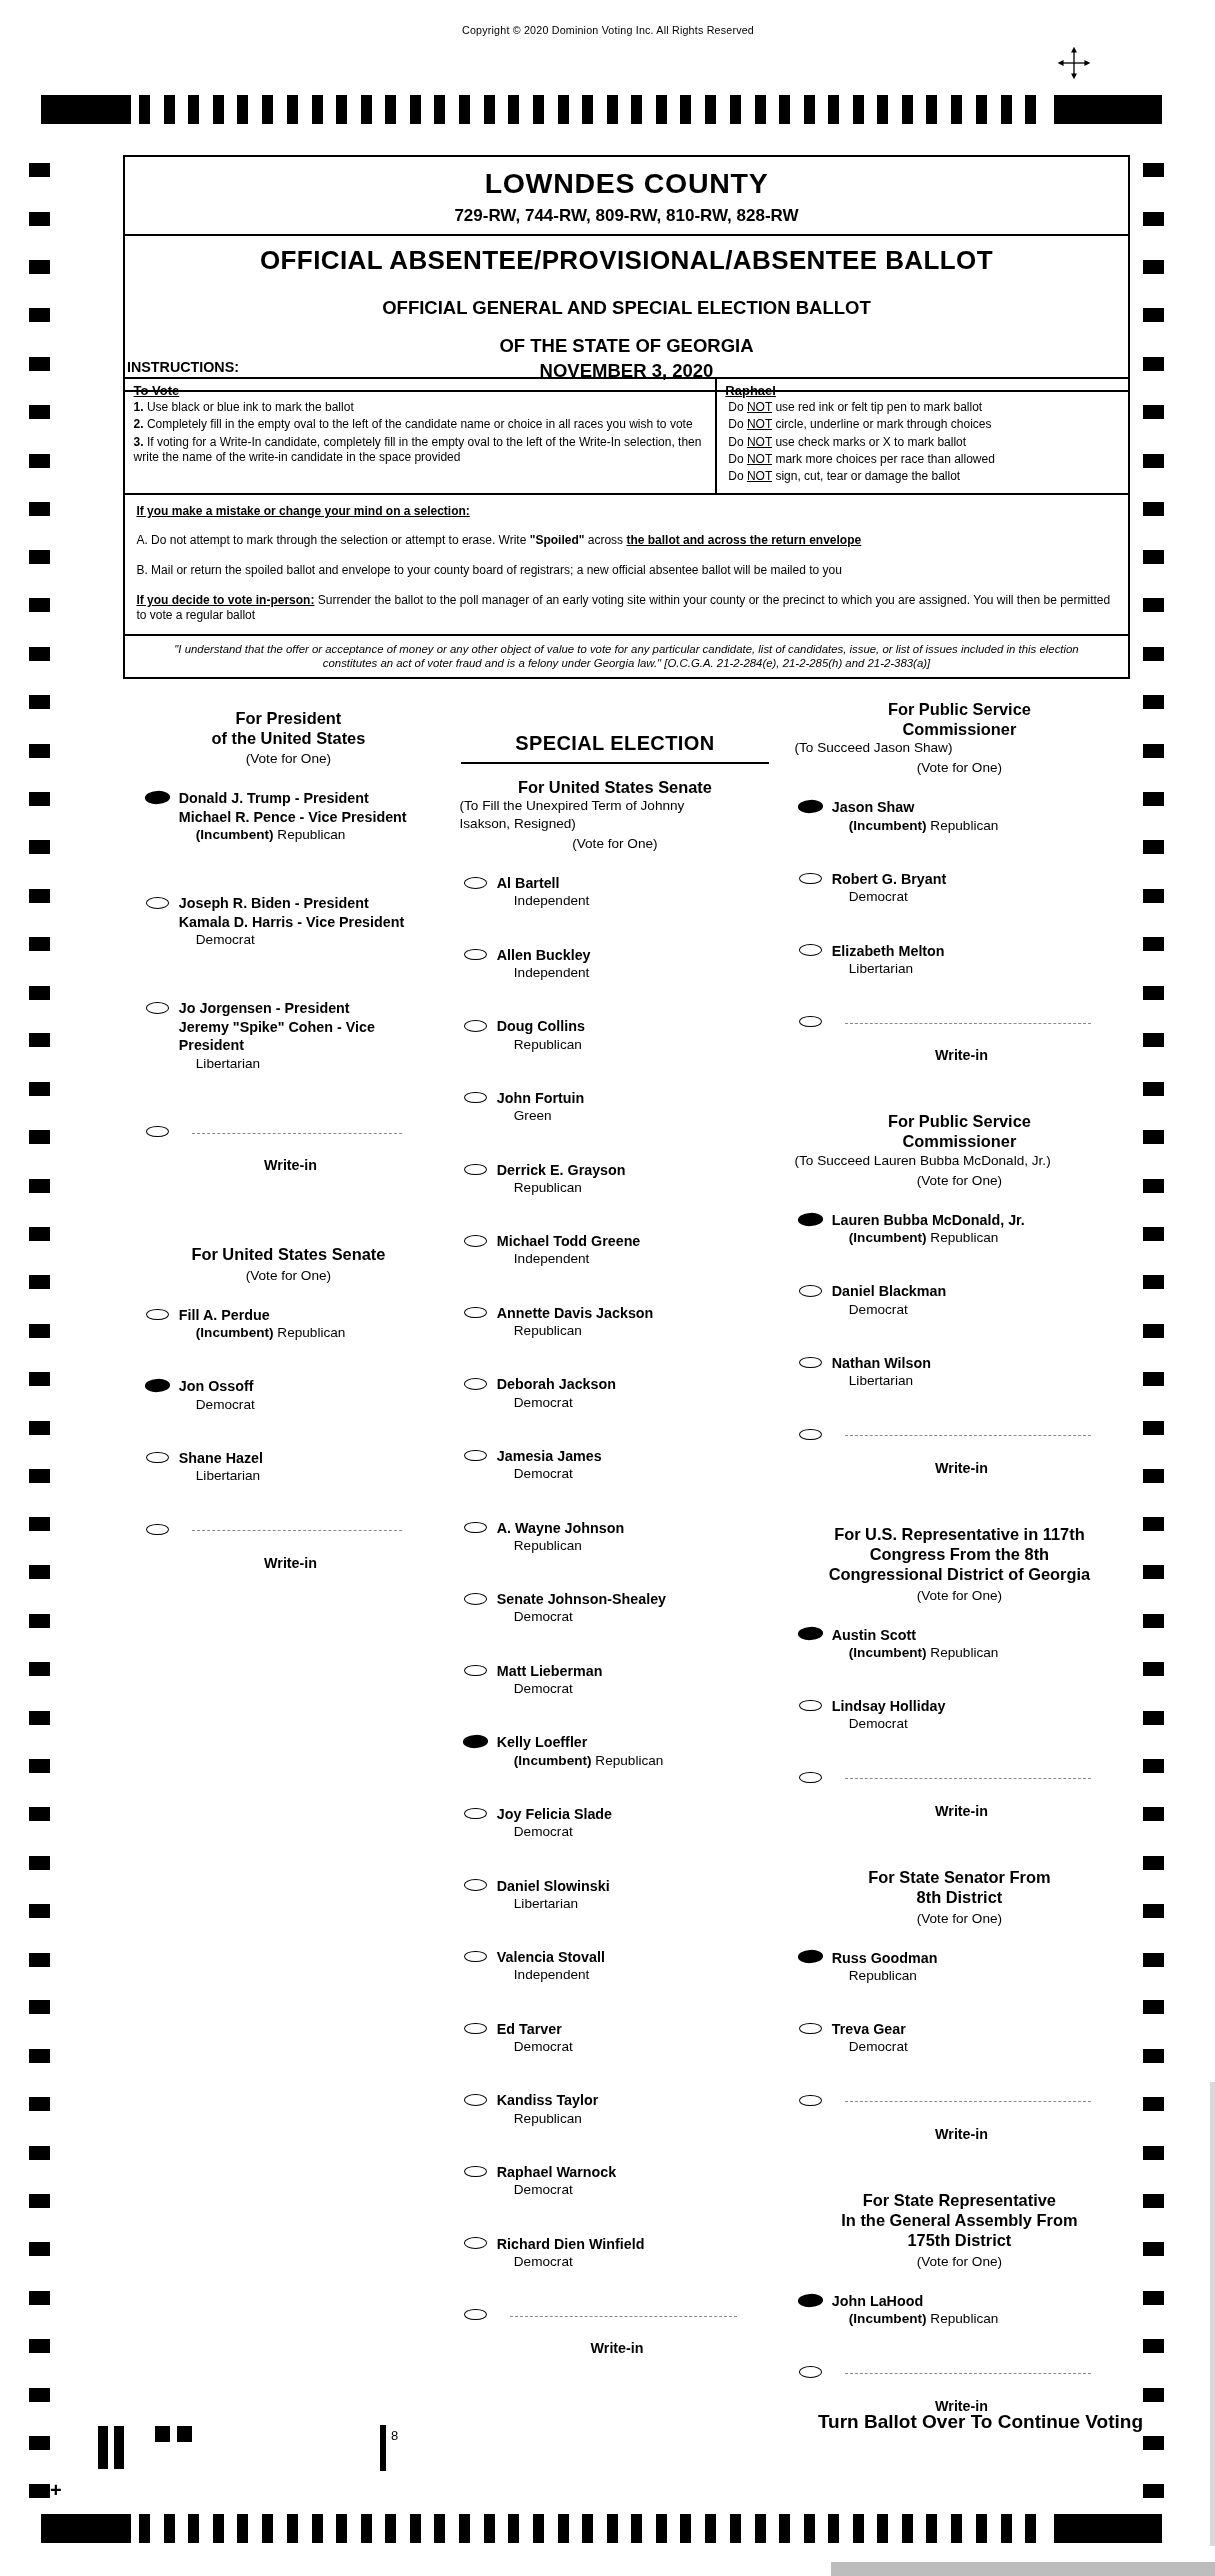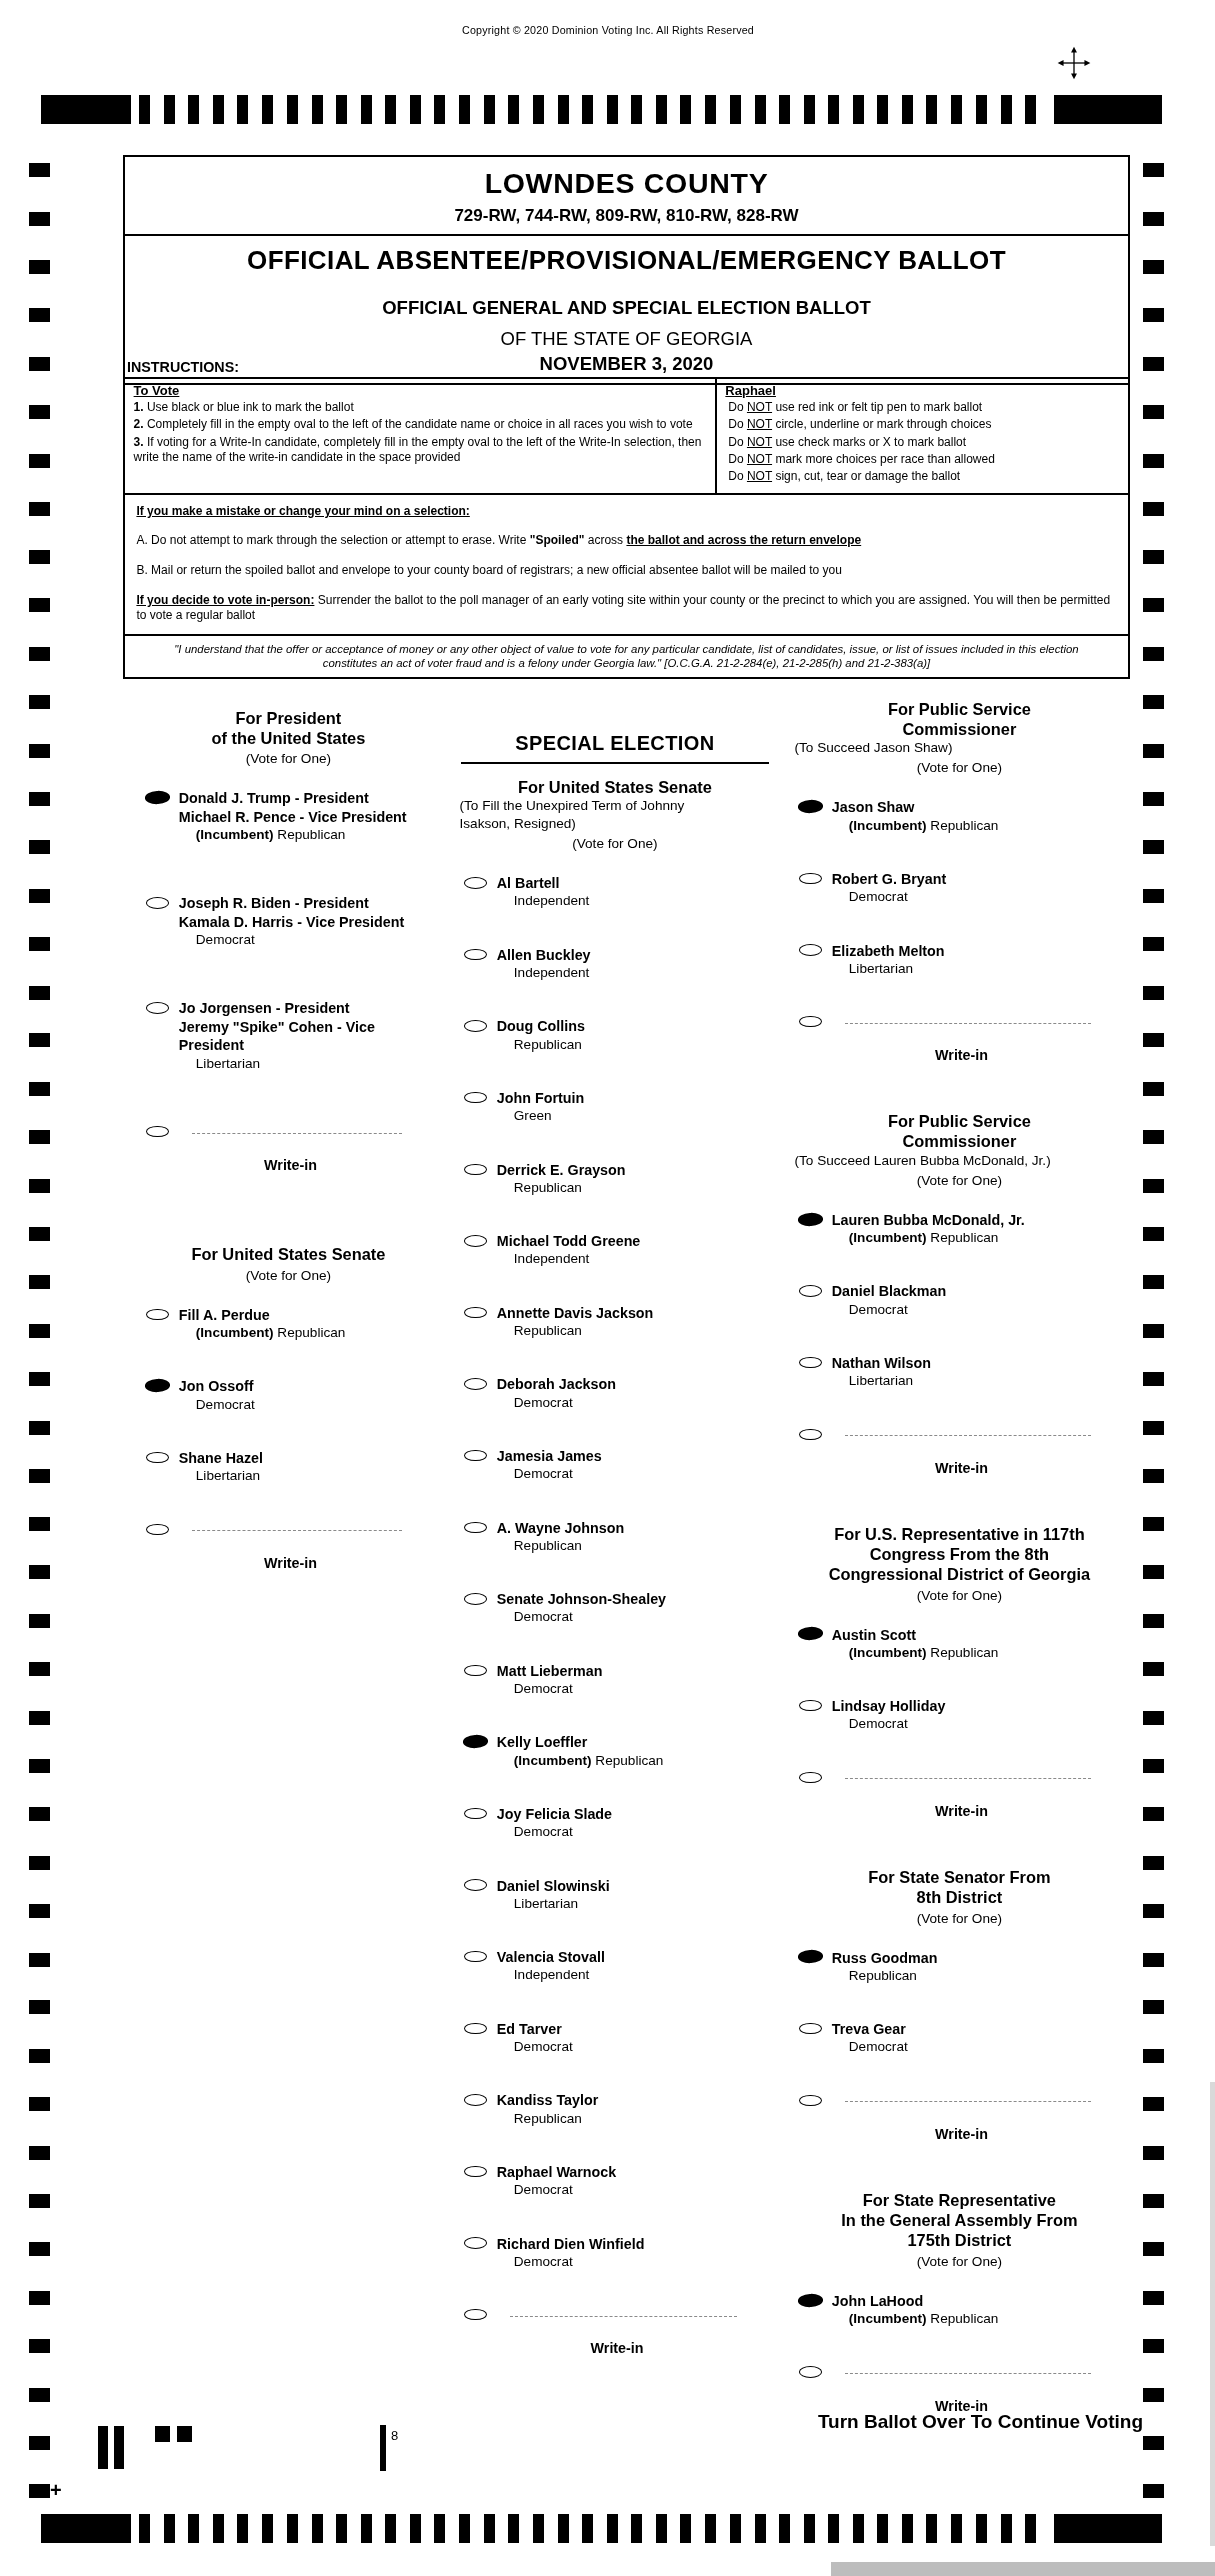--- a/index.html
+++ b/index.html
@@ -13,21 +13,21 @@
   .copyright{position:absolute;top:24px;left:0;width:100%;text-align:center;font-size:10.7px;letter-spacing:0.2px}
   .crosshair{position:absolute;left:1057px;top:46px}
 
   
   .header-box{position:absolute;left:123px;top:155px;width:1007px;border:2.1px solid #000;text-align:center;padding-top:10px}
   .county{font-size:28.5px;font-weight:bold;letter-spacing:0.7px}
   .precincts{font-size:17px;font-weight:bold;margin-top:5.7px;padding-bottom:8.6px}
   .hdr-rule{border-top:2.1px solid #000}
   .ballot-type{font-size:26px;font-weight:bold;margin-top:8.6px;letter-spacing:0.4px}
   .election-l1{font-size:18.5px;font-weight:bold;margin-top:21px}
-  .election-l2{font-size:18.5px;font-weight:normal;margin-top:9px}
+  .election-l2{font-size:18.5px;font-weight:bold;margin-top:16px}
   .election-date{font-size:18.5px;font-weight:bold;margin-top:2.9px;padding-bottom:8.6px}
 
   
   .instructions-label{position:absolute;left:127px;top:359px;font-size:14.3px;font-weight:bold}
   .instructions-box{position:absolute;left:123px;top:377px;width:1007px;border:2.1px solid #000;font-size:12px}
   .instr-row{display:flex}
   .instr-cell{padding:4.3px 8.6px 7.1px}
   .cell-tovote{width:59%;border-right:2.1px solid #000}
   .cell-warning{width:41%}
   .cell-title{font-weight:bold;text-decoration:underline;font-size:13px;margin-bottom:2.1px}
@@ -267,21 +267,21 @@
   <polygon points="26,1 21.5,10 30.5,10" fill="#000"></polygon>
   <polygon points="26,51 21.5,42 30.5,42" fill="#000"></polygon>
   <polygon points="1,26 10,21.5 10,30.5" fill="#000"></polygon>
   <polygon points="51,26 42,21.5 42,30.5" fill="#000"></polygon>
 </svg>
 
 <div class="header-box">
   <div class="county">LOWNDES COUNTY</div>
   <div class="precincts">729-RW, 744-RW, 809-RW, 810-RW, 828-RW</div>
   <div class="hdr-rule"></div>
-  <div class="ballot-type">OFFICIAL ABSENTEE/PROVISIONAL/EMERGENCY BALLOT</div>
+  <div class="ballot-type">OFFICIAL ABSENTEE/PROVISIONAL/ABSENTEE BALLOT</div>
   <div class="election-l1">OFFICIAL GENERAL AND SPECIAL ELECTION BALLOT</div>
   <div class="election-l2">OF THE STATE OF GEORGIA</div>
   <div class="election-date">NOVEMBER 3, 2020</div>
 </div>
 
 <div class="instructions-label">INSTRUCTIONS:</div>
 
 <div class="instructions-box">
   <div class="instr-row">
     <div class="instr-cell cell-tovote">

